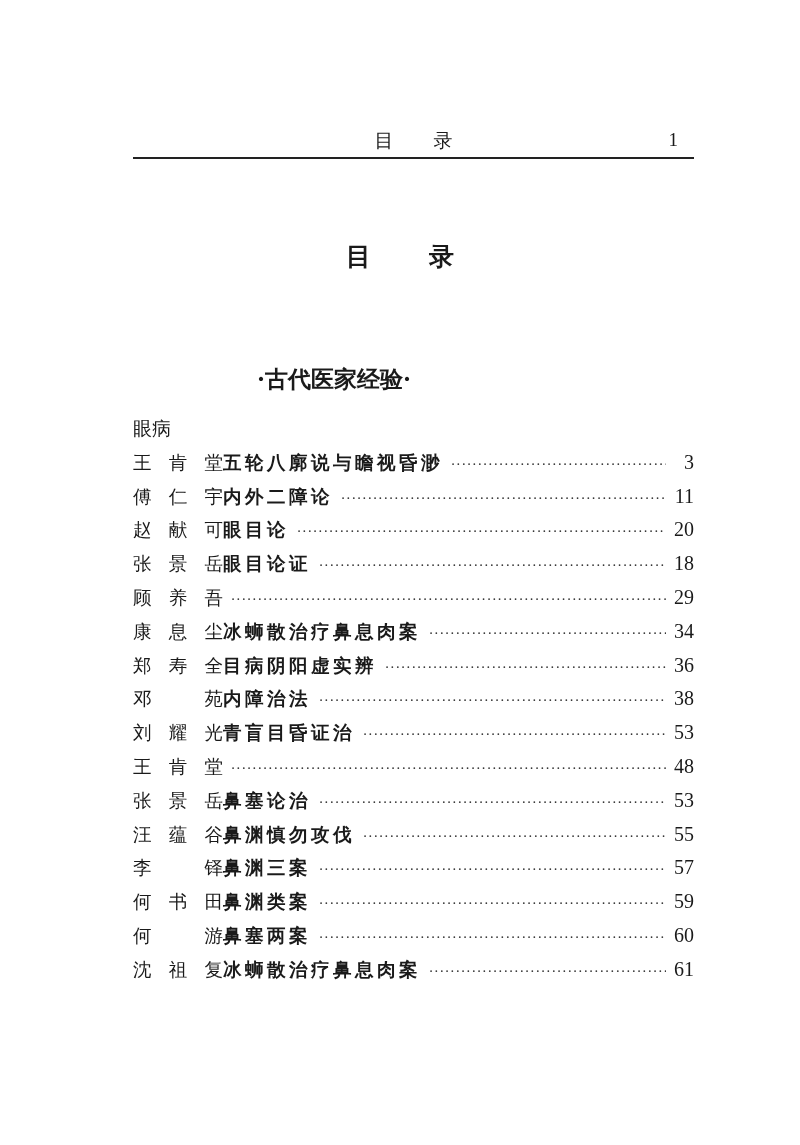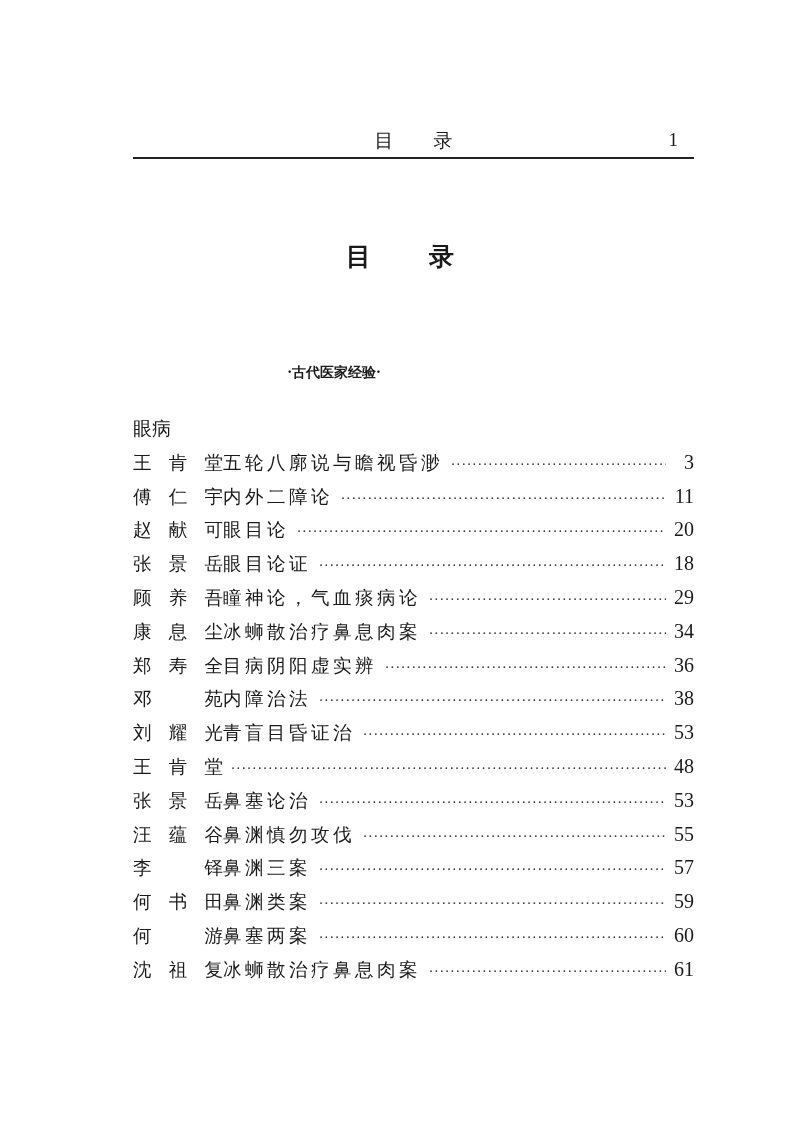--- a/index.html
+++ b/index.html
@@ -8,27 +8,27 @@
   .running-head { position: absolute; left: 133px; top: 126px; width: 561px; height: 30px; }
   .running-title { position: absolute; left: 0; right: 0; text-align: center; top: 2px;
                    font-size: 19px; letter-spacing: 40px; padding-left: 40px; }
   .running-page { position: absolute; right: 16px; top: 3px; font-size: 19px;
                   font-family: "Liberation Serif", serif; }
   .rule { position: absolute; left: 133px; top: 157px; width: 561px; height: 2px; background: #222; }
   .main-title { position: absolute; left: 0; width: 800px; top: 240px; text-align: center;
                 font-family: "DejaVu Sans", sans-serif; font-weight: bold; font-size: 25px;
                 letter-spacing: 58px; padding-left: 58px; box-sizing: border-box; }
   .section-title { position: absolute; left: 0; width: 668px; top: 364px; text-align: center;
-                   font-weight: bold; font-size: 14px; }
+                   font-weight: bold; font-size: 23px; }
   .toc { position: absolute; left: 133px; top: 412px; width: 561px; }
   .group-head { font-family: "DejaVu Sans", sans-serif; font-weight: normal; font-size: 19px;
                 height: 33.8px; line-height: 33.8px; }
   .entry { display: flex; align-items: baseline; height: 33.8px; line-height: 33.8px; font-size: 18.5px; }
   .author { width: 90px; flex: 0 0 90px; display: flex; justify-content: space-between; letter-spacing: 0; }
-  .title { white-space: nowrap; letter-spacing: 3.5px; }
+  .title { white-space: nowrap; letter-spacing: 3.5px; font-weight: bold; }
   .leader { flex: 1; overflow: hidden; white-space: nowrap; margin: 0 6px 0 8px;
             color: #333; letter-spacing: 1.2px; font-size: 13px; }
   .leader::before { content: "··············································································································"; }
   .page { font-family: "Liberation Serif", serif; font-size: 20px; text-align: right; min-width: 22px; }
 </style>
 </head>
 <body>
 
 <div class="running-head">
   <div class="running-title">目录</div>
@@ -80,21 +80,20 @@
       <span class="title">眼目论证</span>
       <span class="leader"></span>
       <span class="page">18</span>
     </div>
     <div class="entry">
       <div class="author">
         <span>顾</span>
         <span>养</span>
         <span>吾</span>
       </div>
-      <span class="title">瞳神论，气血痰病论</span>
       <span class="leader"></span>
       <span class="page">29</span>
     </div>
     <div class="entry">
       <div class="author">
         <span>康</span>
         <span>息</span>
         <span>尘</span>
       </div>
       <span class="title">冰蛳散治疗鼻息肉案</span>

